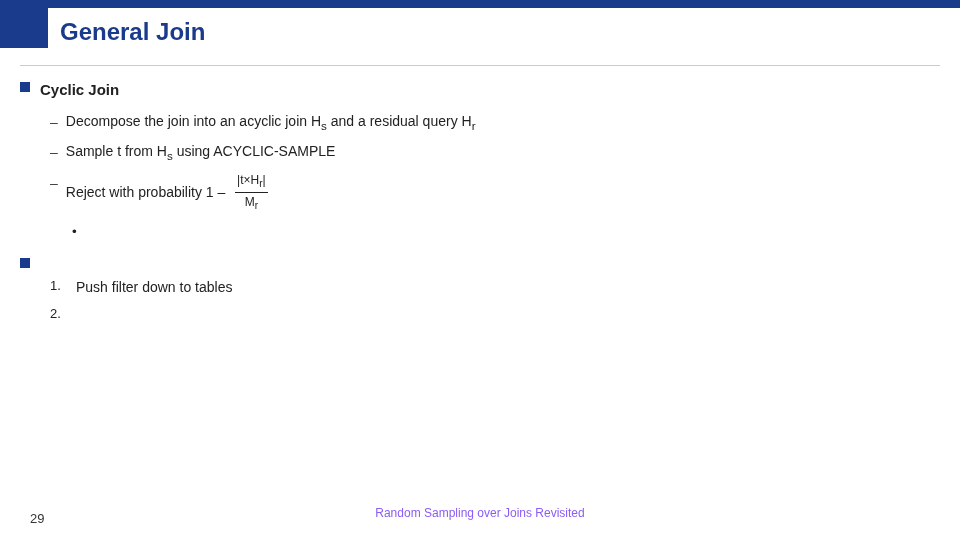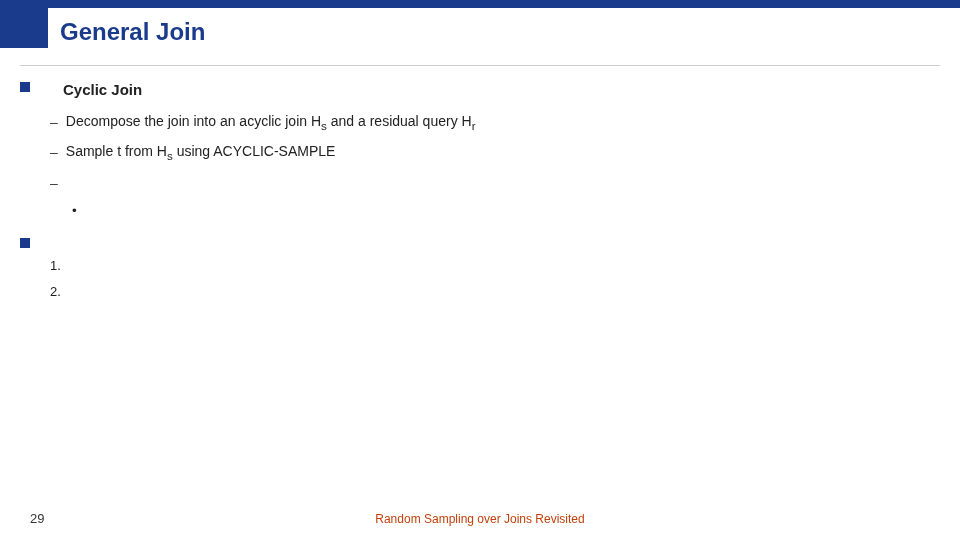--- a/index.html
+++ b/index.html
@@ -40,21 +40,20 @@
       position: absolute;
       top: 78px; left: 20px; right: 20px;
       font-size: 14px;
       color: #222;
       line-height: 1.6;
     }
     .bullet-main {
       display: flex;
       align-items: flex-start;
       margin-bottom: 8px;
-      gap: 23px;
     }
     .bullet-square {
       width: 10px; height: 10px;
       background: #1a3a8c;
       margin-top: 4px;
       margin-right: 10px;
       flex-shrink: 0;
     }
     .bullet-main-text {
       font-size: 15px;
@@ -125,25 +124,25 @@
       font-size: 13px;
     }
     .footer-page {
       position: absolute;
       bottom: 14px; left: 30px;
       font-size: 13px;
       color: #333;
     }
     .footer-title {
       position: absolute;
-      bottom: 14px;
+      bottom: 20px;
       left: 50%;
       transform: translateX(-50%);
       font-size: 12px;
-      color: #c2410c;
+      color: #8b5cf6;
       white-space: nowrap;
       margin-top: 39px;
     }
     .section-block {
       margin-bottom: 12px;
     }
   </style>
 </head>
 <body>
 
@@ -171,39 +170,47 @@
 
       <div class="sub-item">
         <span class="dash">–</span>
         <span>
           Sample <span class="math">t</span> from <span class="math">H<sub>s</sub></span> using ACYCLIC-SAMPLE
         </span>
       </div>
 
       <div class="sub-item">
         <span class="dash">–</span>
+        <span>
+          Reject with probability 1 –&nbsp;
+          <span class="fraction">
+            <span class="numer">|<span class="math">t</span>×<span class="math">H<sub>r</sub></span>|</span>
+            <span class="denom"><span class="math">M<sub>r</sub></span></span>
+          </span>
+        </span>
       </div>
 
       <div class="sub-sub-list">
         <div class="sub-sub-item">
           <span class="dot">•</span>
         </div>
       </div>
 
     </div>
   </div>
 
   <div class="section-block">
     <div class="bullet-main">
       <div class="bullet-square"></div>
     </div>
     <div class="ordered-list">
 
       <div class="ordered-item">
         <span class="ordered-num">1.</span>
+        <span>Push filter down to tables</span>
       </div>
 
       <div class="ordered-item">
         <span class="ordered-num">2.</span>
       </div>
 
     </div>
   </div>
 
 </div>

